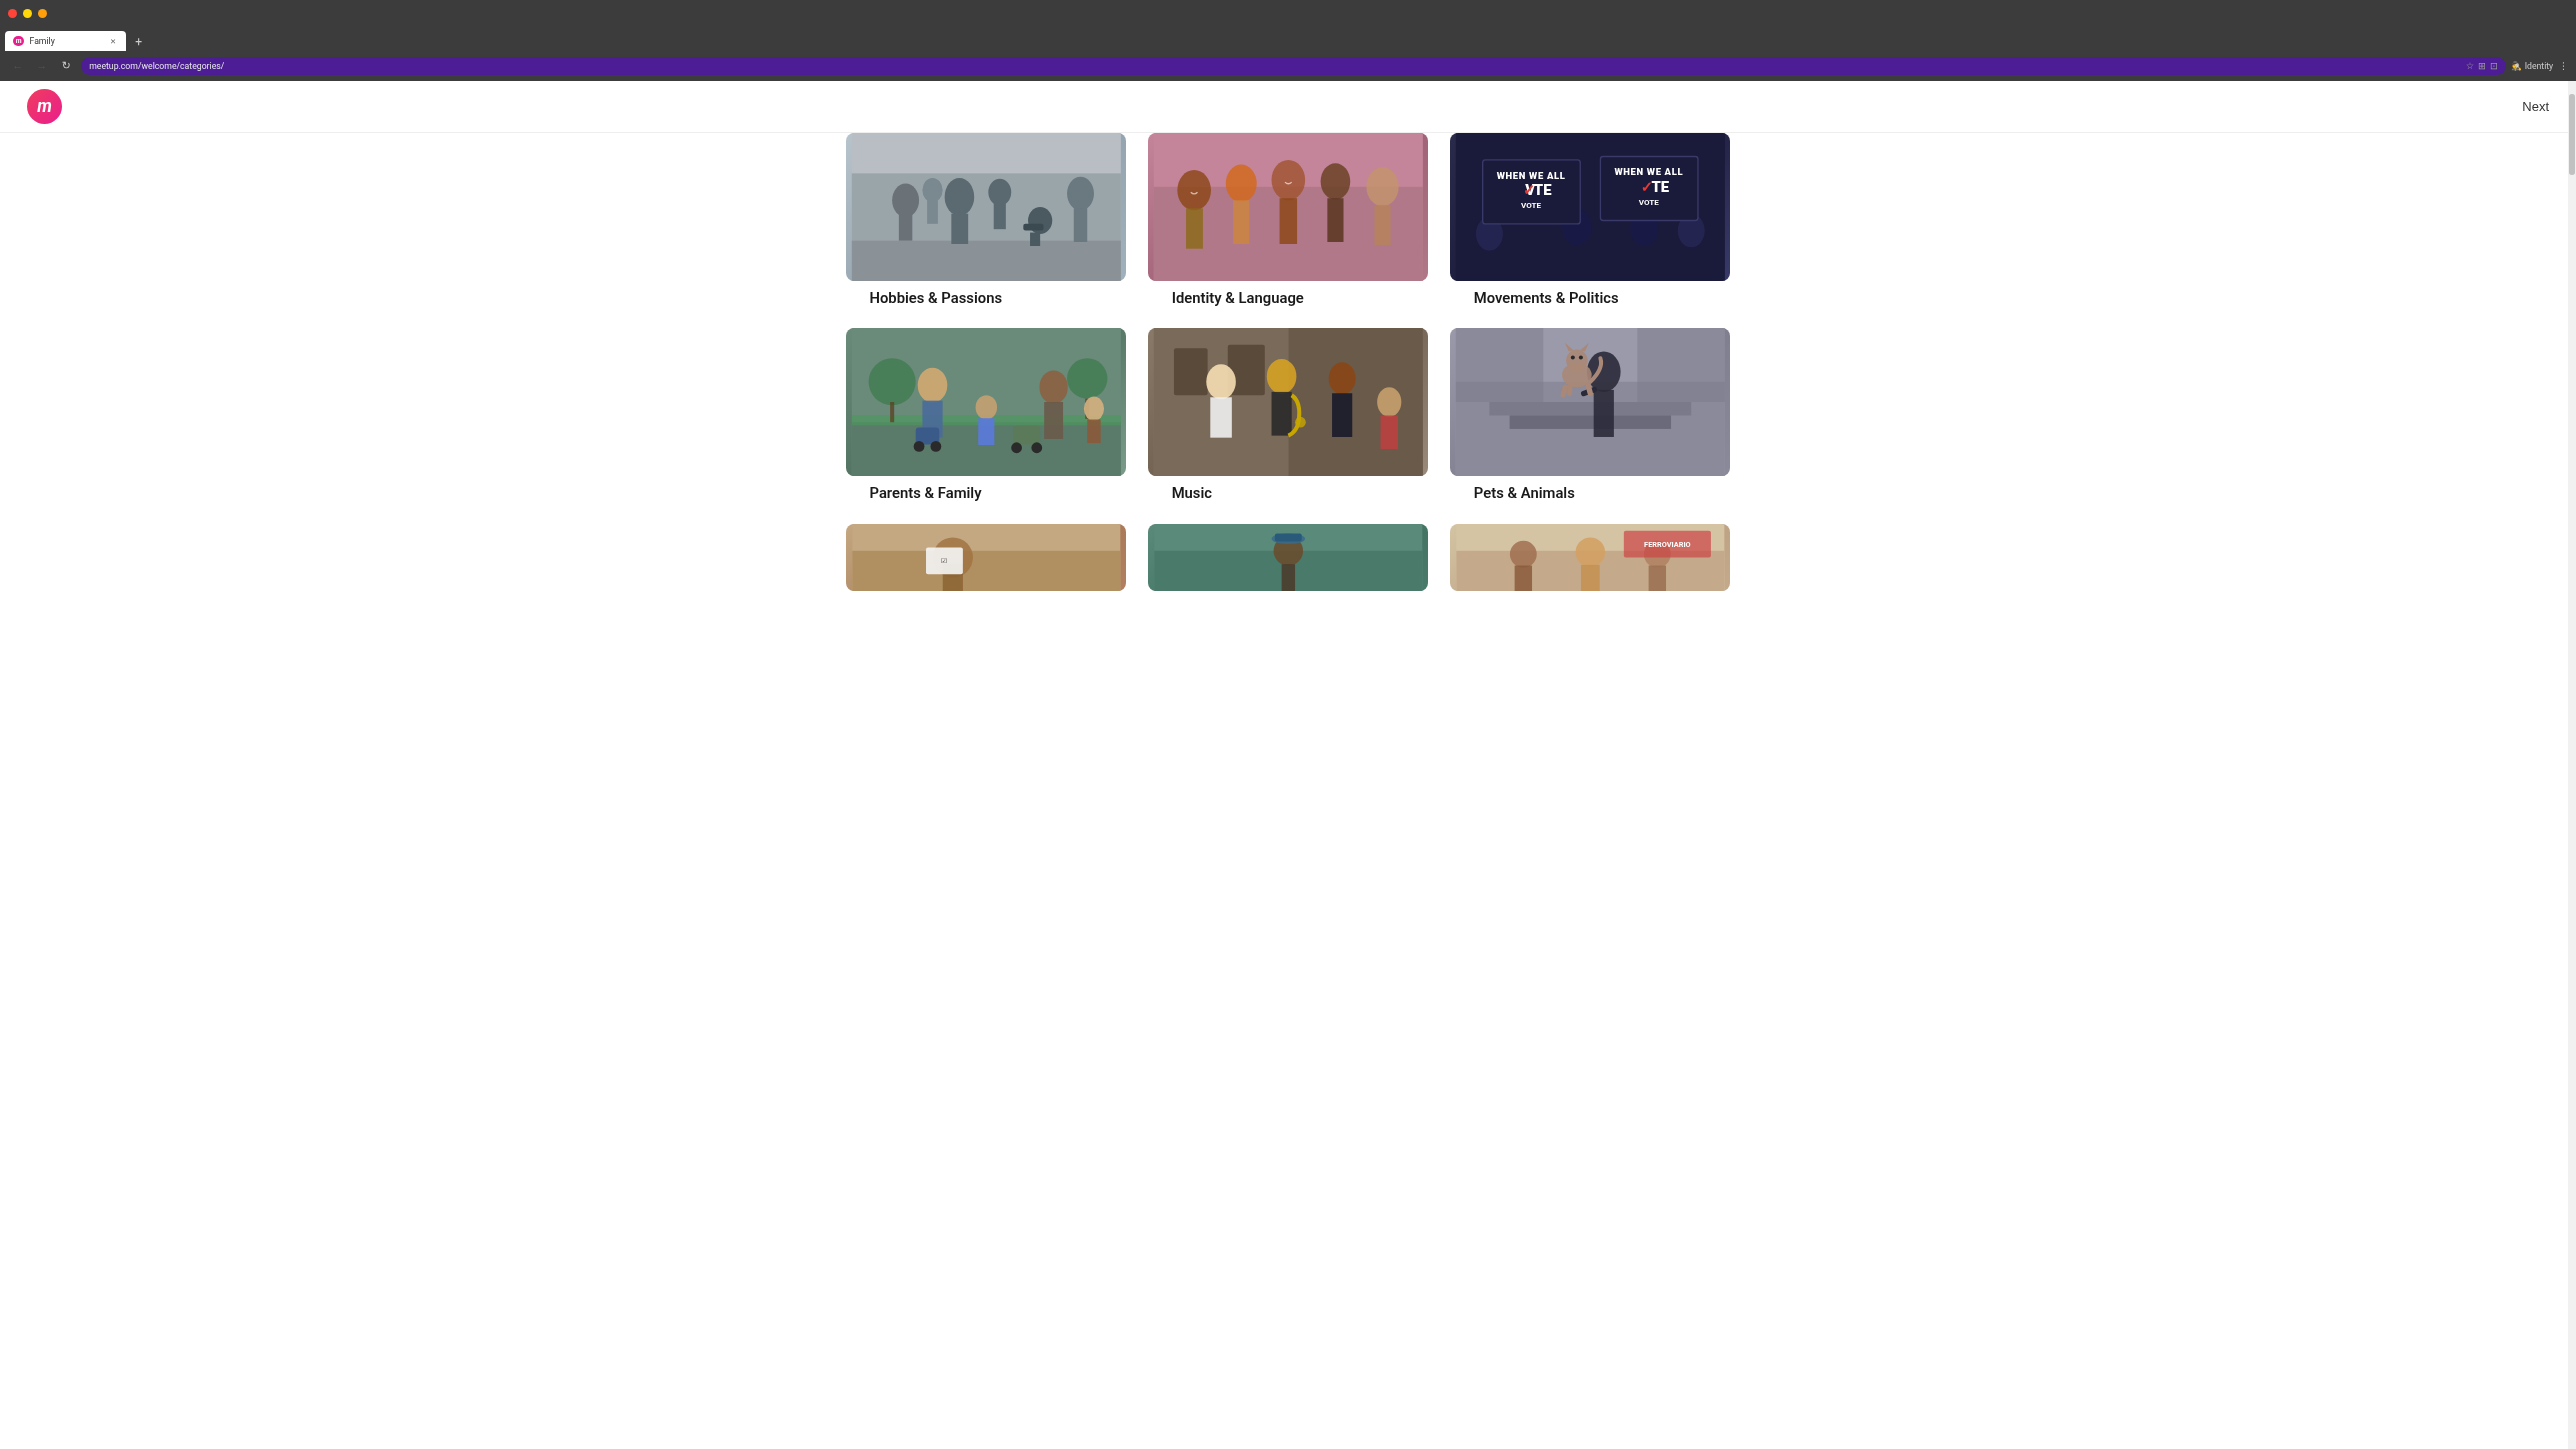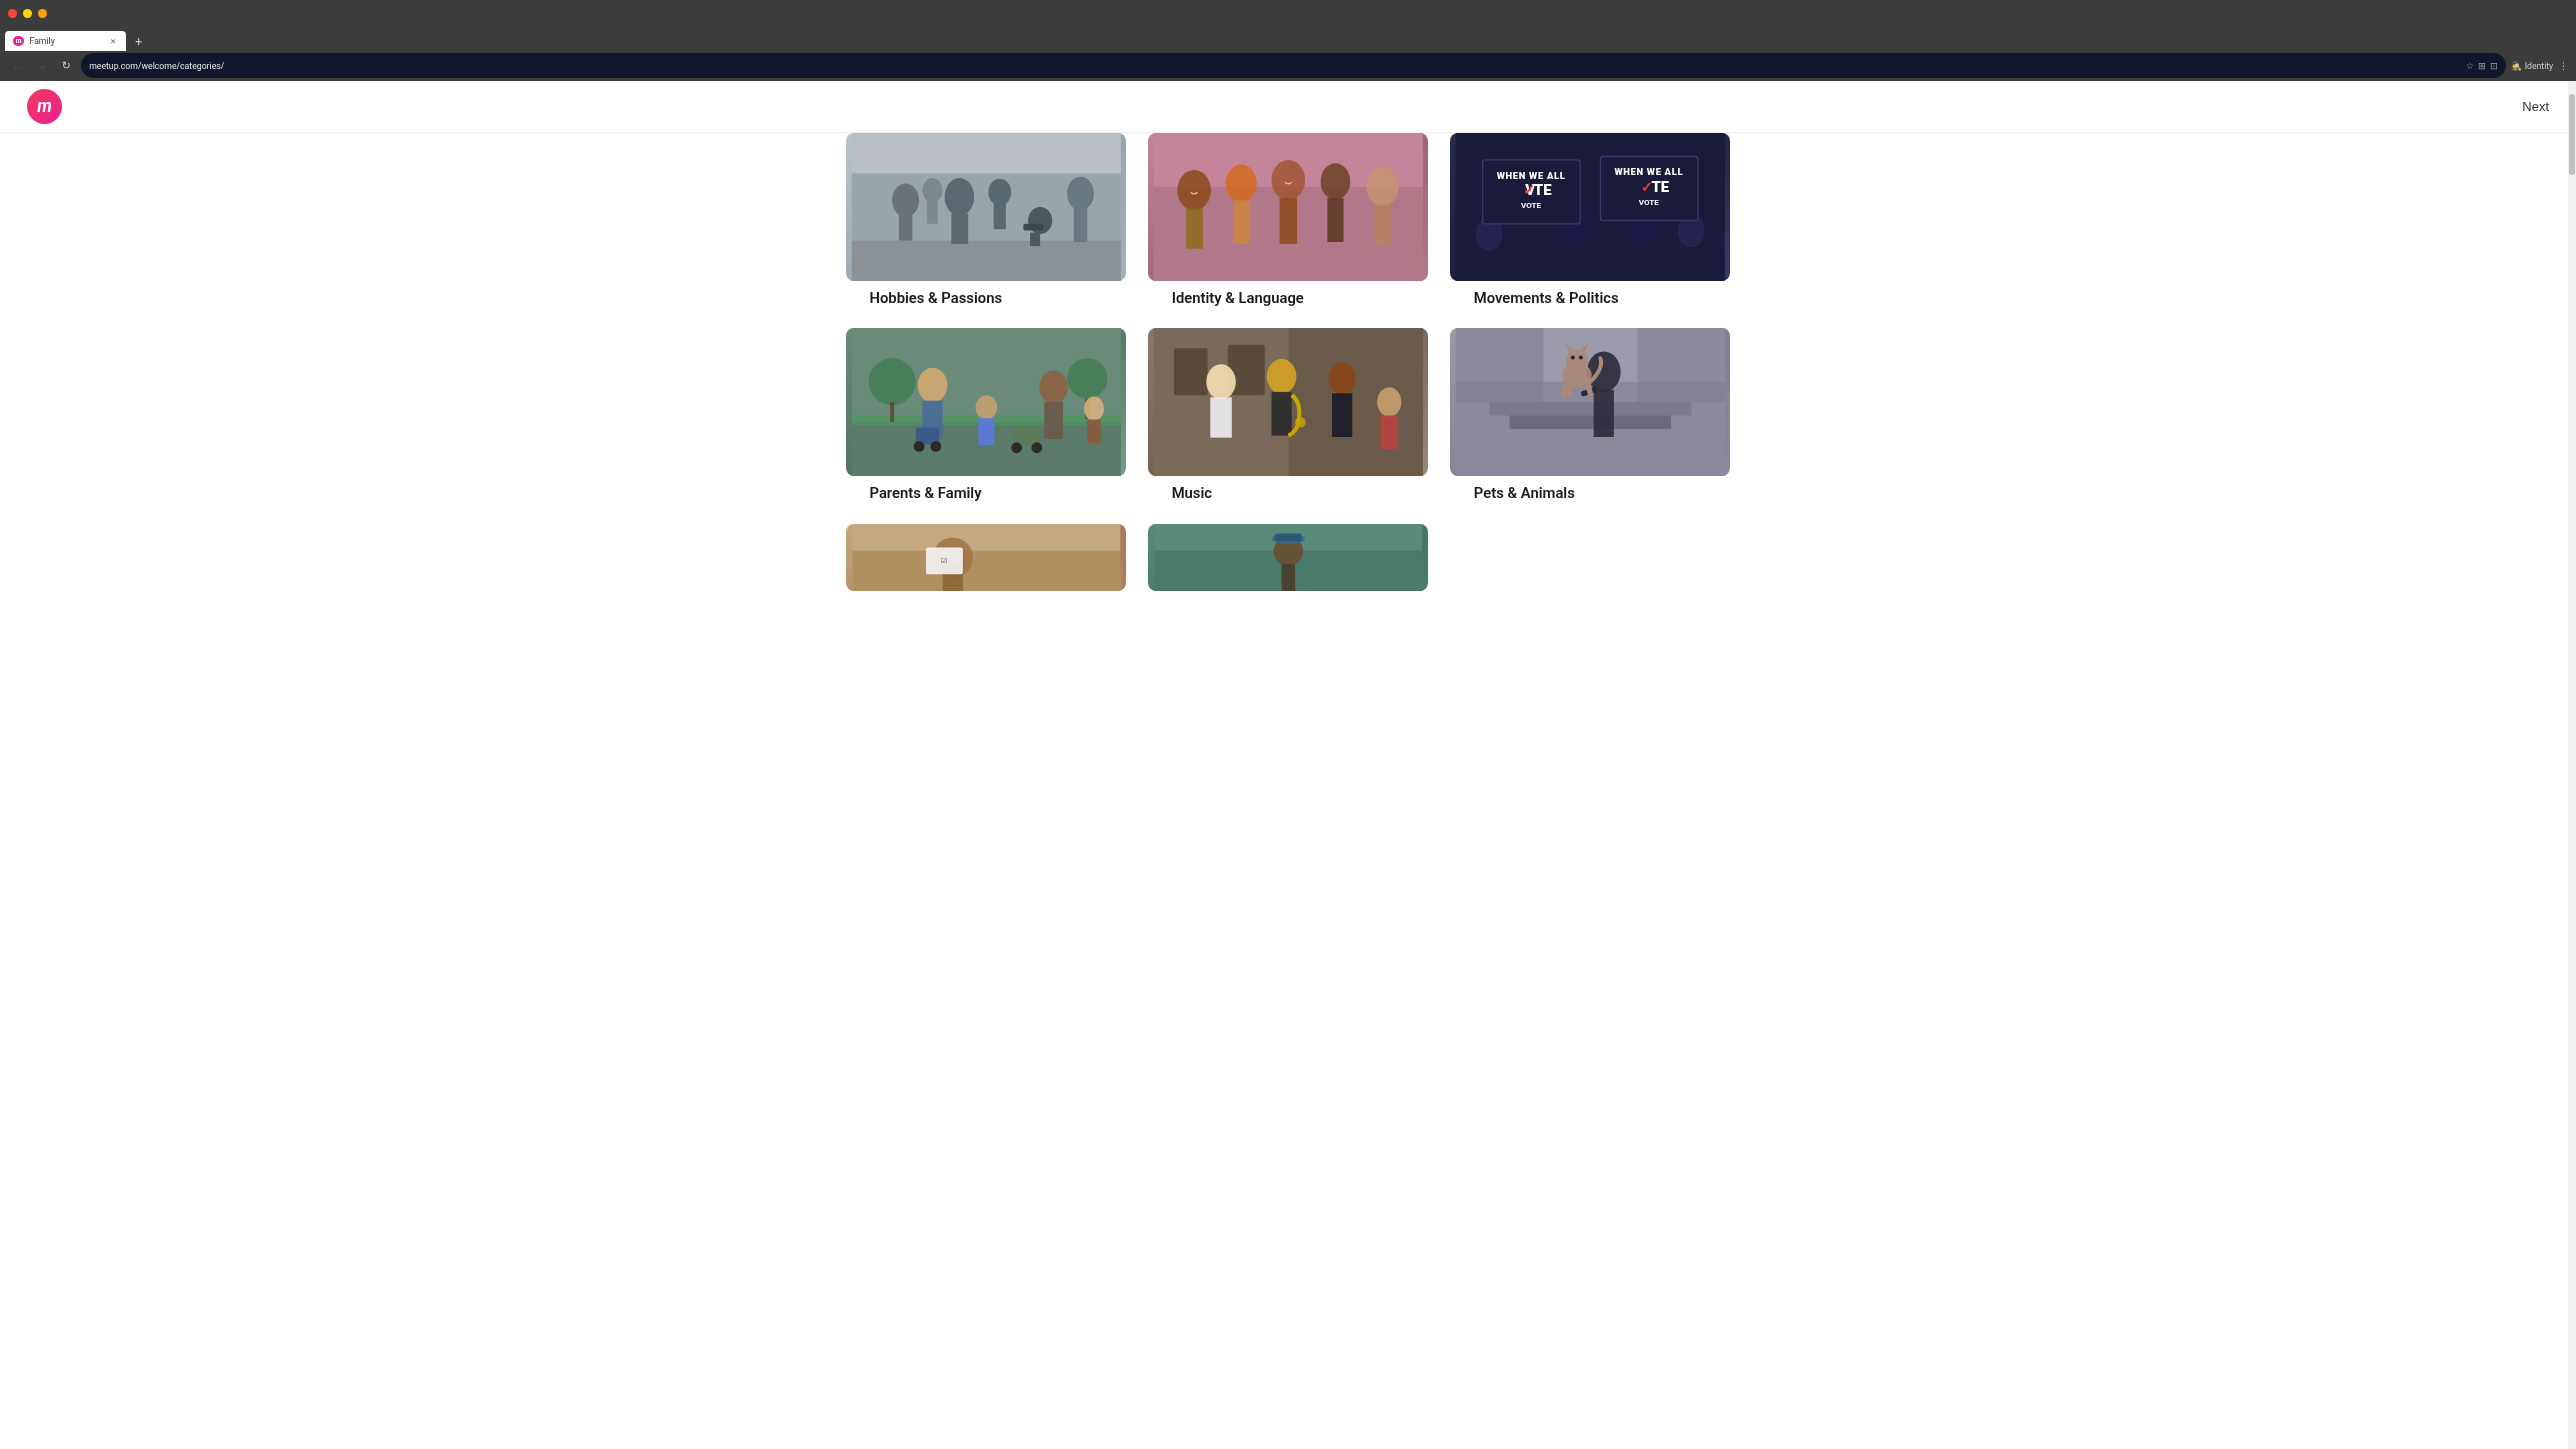--- a/index.html
+++ b/index.html
@@ -119,23 +119,23 @@
       justify-content: center;
       color: #ccc;
       font-size: 10.7px;
       cursor: pointer;
     }
 
     .nav-btn.disabled { color: #555; cursor: default; }
 
     .address-bar {
       flex: 1;
-      background: #0f172a;
+      background: #4c1d95;
       border-radius: 13.4px;
-      height: 25px;
+      height: 18px;
       display: flex;
       align-items: center;
       padding: 0 8px;
       gap: 5.4px;
     }
 
     .address-text {
       color: #e8e8e8;
       font-size: 8.7px;
     }
@@ -594,20 +594,39 @@
             <circle cx="200" cy="40" r="22" fill="#6a4a2a" opacity="0.85"></circle>
 
             <ellipse cx="200" cy="22" rx="25" ry="8" fill="#3a6a8a" opacity="0.9"></ellipse>
             <rect x="180" y="14" width="40" height="12" fill="#2a5a7a" rx="3"></rect>
             <rect x="190" y="60" width="20" height="40" fill="#4a3a2a" opacity="0.85"></rect>
           </svg>
         </div>
         <div class="category-label"></div>
       </div>
 
+      <div class="category-card">
+        <div class="category-image img-bottom3" style="height: 67px;">
+          <svg width="100%" height="100%" viewBox="0 0 400 100" xmlns="http://www.w3.org/2000/svg">
+            <rect width="400" height="100" fill="#d4c4a4"></rect>
+            <rect x="0" y="40" width="400" height="60" fill="#c4aa8a"></rect>
+
+            <circle cx="100" cy="45" r="20" fill="#a07050" opacity="0.85"></circle>
+            <rect x="87" y="62" width="26" height="38" fill="#8a5a3a" opacity="0.85"></rect>
+            <circle cx="200" cy="42" r="22" fill="#d4a060" opacity="0.85"></circle>
+            <rect x="186" y="61" width="28" height="39" fill="#c49050" opacity="0.85"></rect>
+            <circle cx="300" cy="45" r="20" fill="#b08060" opacity="0.85"></circle>
+            <rect x="287" y="62" width="26" height="38" fill="#9a7050" opacity="0.85"></rect>
+
+            <rect x="250" y="10" width="130" height="40" fill="#cc4444" opacity="0.7" rx="3"></rect>
+            <text x="315" y="35" font-size="11" fill="white" text-anchor="middle" font-weight="bold">FERROVIARIO</text>
+          </svg>
+        </div>
+        <div class="category-label"></div>
+      </div>
 
     </div>
   </div>
 </div>
 
 <div class="scrollbar">
   <div class="scrollbar-thumb"></div>
 </div>
 
 

